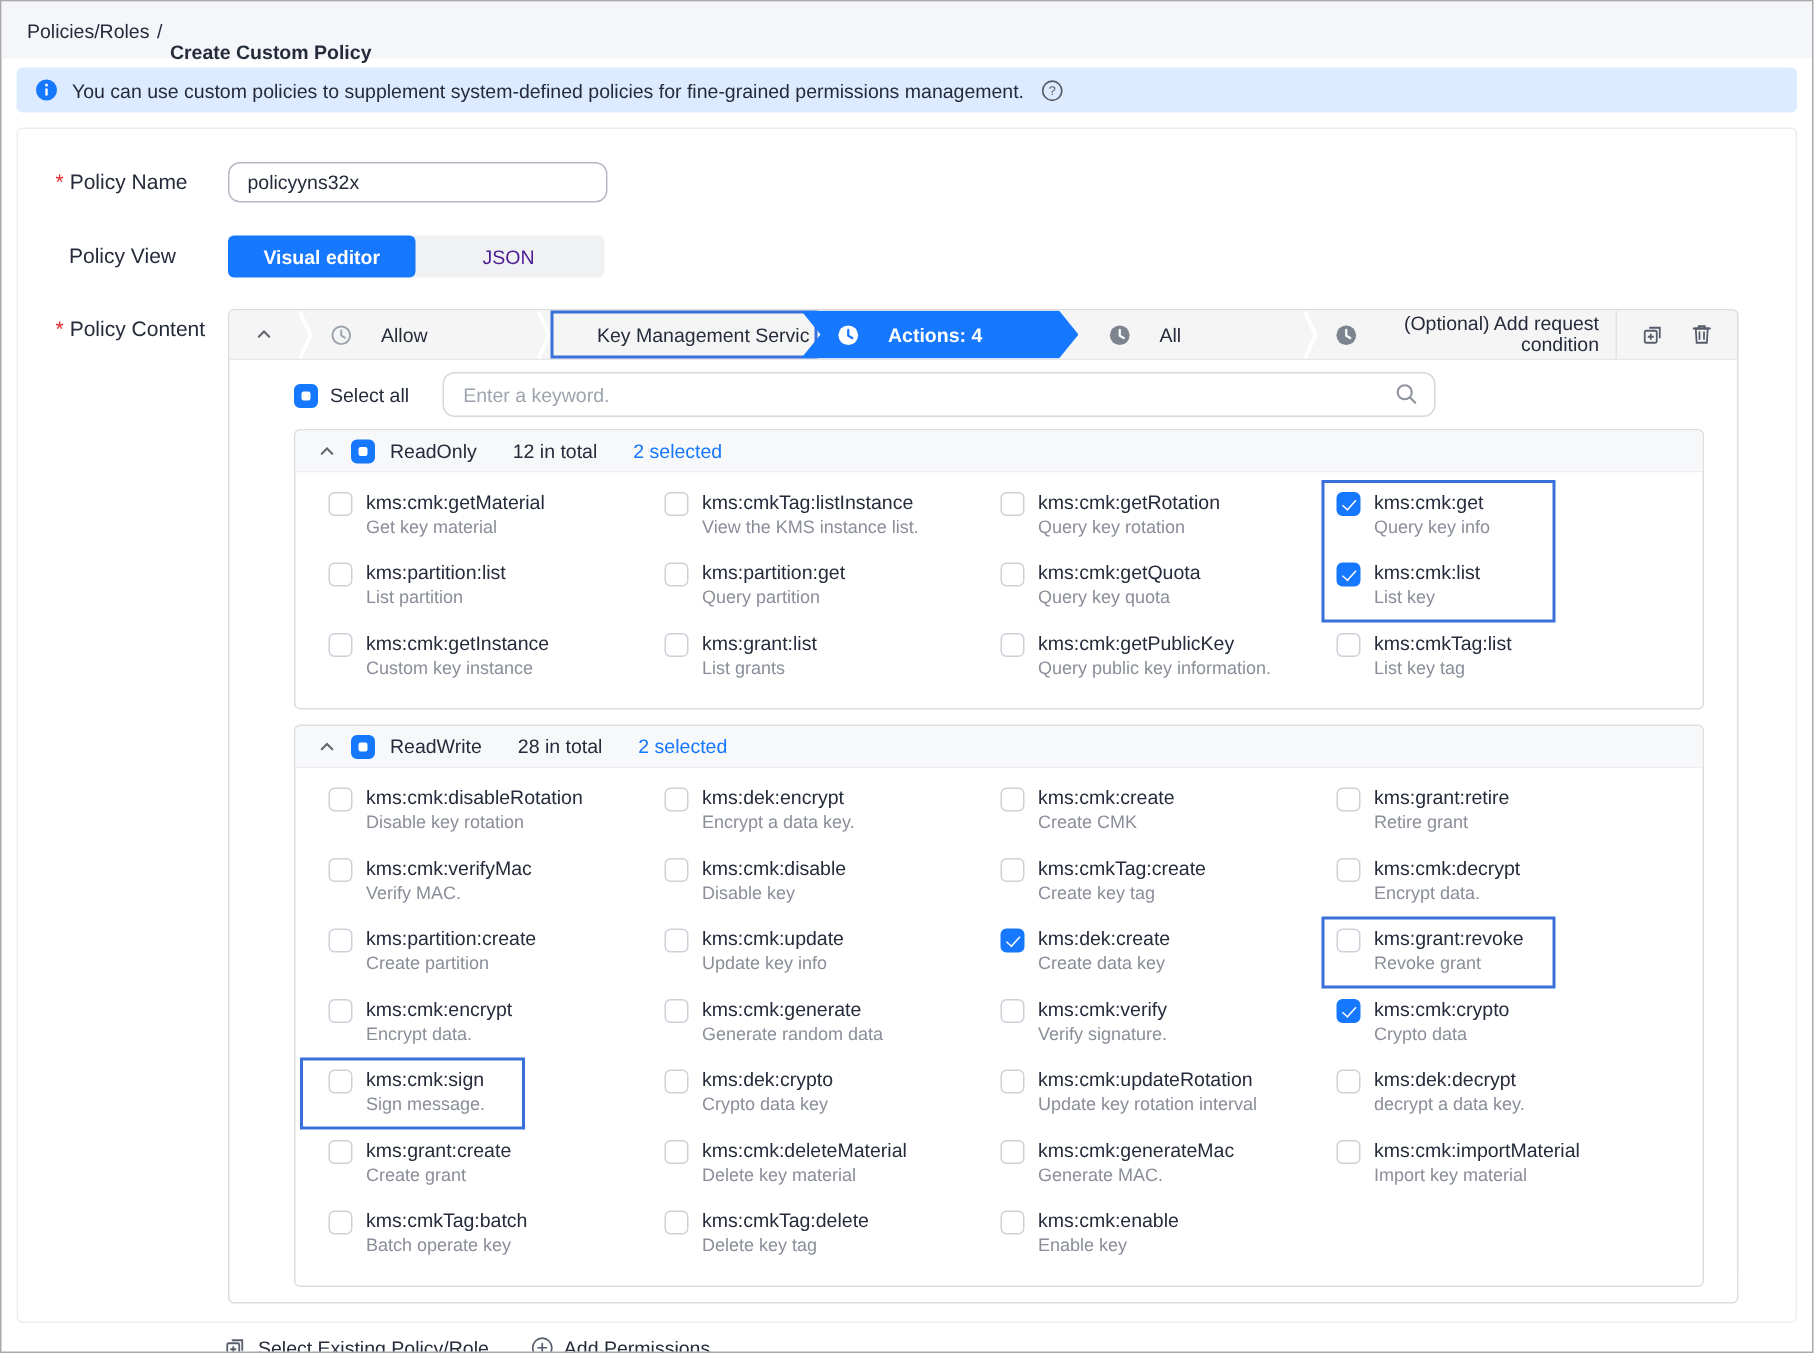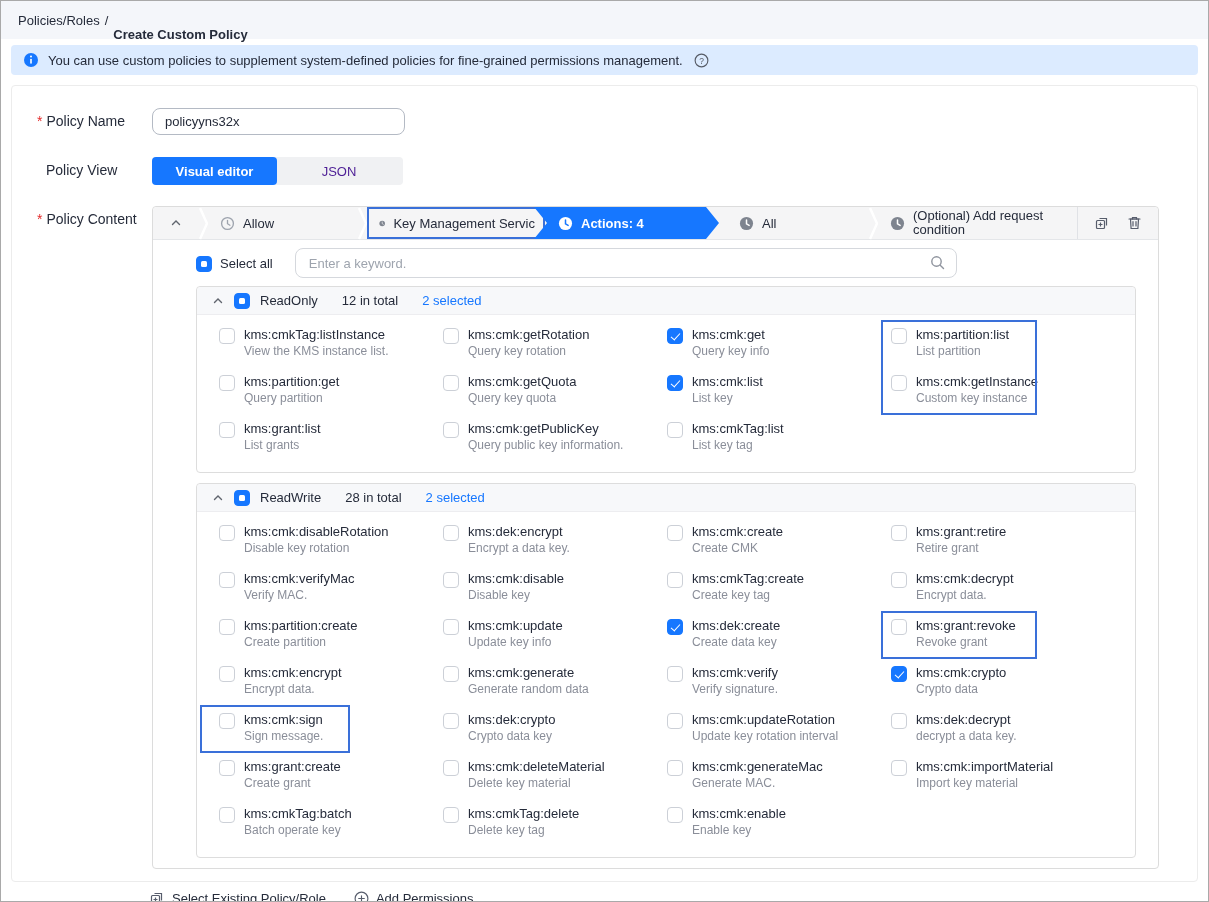--- a/index.html
+++ b/index.html
@@ -40,22 +40,22 @@
   
   .panel { width:1007px; border:1px solid #dcdcdc; border-radius:4px; background:#fff; }
   .step-header {
     height:33px; background:#f5f5f6; border-bottom:1px solid #e4e6e9;
     display:flex; align-items:stretch; border-radius:4px 4px 0 0;
   }
   .collapse-btn { width:46px; display:flex; align-items:center; justify-content:center; cursor:pointer; flex:none; }
   .steps { display:flex; align-items:stretch; flex:1; min-width:0; }
   .sep { align-self:stretch; flex:none; }
   .step {
-    display:flex; align-items:center; gap:8px; font-size:13px; color:#252b3a;
-    padding:0 8px 0 12px; white-space:nowrap; cursor:pointer;
+    display:flex; align-items:center; gap:19px; font-size:13px; color:#252b3a;
+    padding:0 8px 0 12px; white-space:nowrap; cursor:pointer;text-align:right;
   }
   .step-allow { width:150px; }
   .step-kms { width:178px; border:2px solid #3a70d9; padding-left:10px; }
   .step-active {
     width:185px; background:#1677ff; color:#fff; font-weight:bold;
     clip-path:polygon(0 0, calc(100% - 13px) 0, 100% 50%, calc(100% - 13px) 100%, 0 100%, 13px 50%);
     margin-left:-11px; padding-left:24px;
     filter:drop-shadow(2px 0 0 #fff) drop-shadow(-2px 0 0 #fff);
   }
   .step-all { width:150px; padding-left:20px; }
@@ -256,20 +256,27 @@
                   <path d="M2.5 7.5L6 4l3.5 3.5" stroke="#60656e" stroke-width="1.4" fill="none" stroke-linecap="round"></path>
                 </svg>
             </span>
             <span class="cb ind"></span>
             <span class="g-name">ReadOnly</span>
             <span class="g-total">12 in total</span>
             <span class="g-selected">2 selected</span>
           </div>
           <div class="group-body">
             <div class="hl hl-ro"></div>
+          <div class="action-item">
+                <span class="cb"></span>
+                <span>
+                  <span class="item-name">kms:cmk:getMaterial</span>
+                  <span class="item-desc">Get key material</span>
+                </span>
+              </div>
               <div class="action-item">
                 <span class="cb"></span>
                 <span>
                   <span class="item-name">kms:cmkTag:listInstance</span>
                   <span class="item-desc">View the KMS instance list.</span>
                 </span>
               </div>
               <div class="action-item">
                 <span class="cb"></span>
                 <span>

